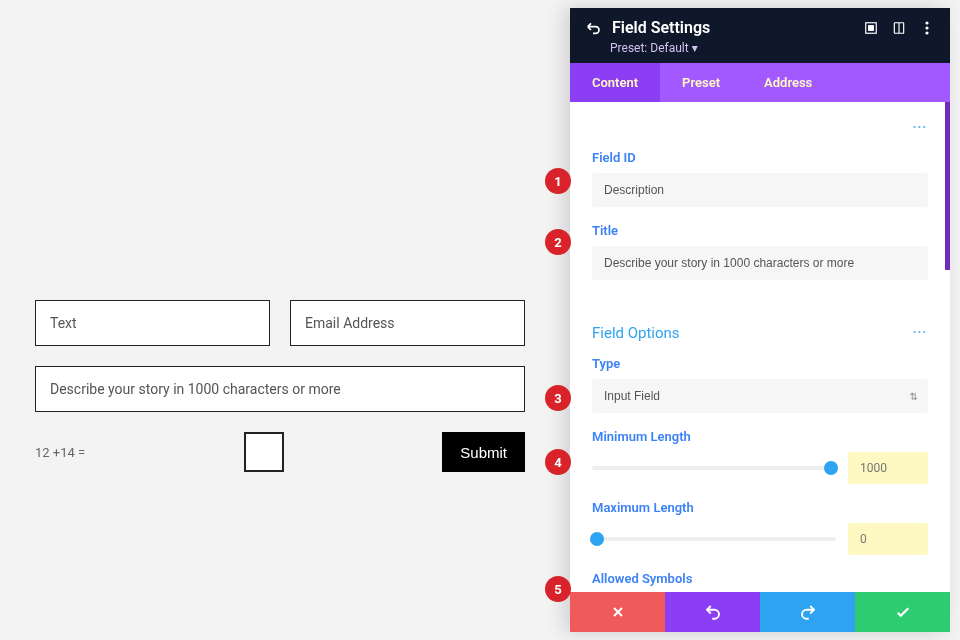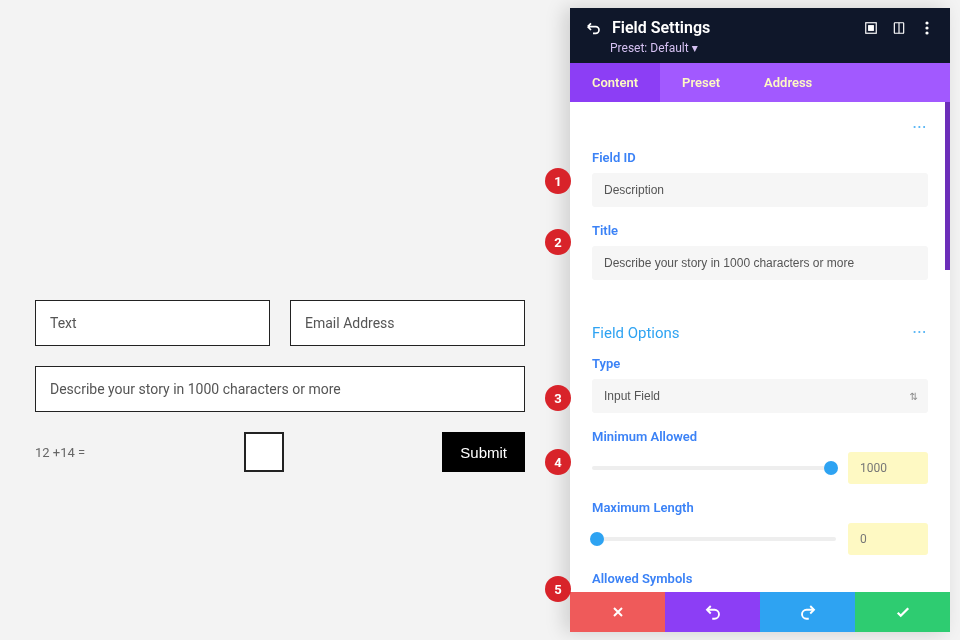--- a/index.html
+++ b/index.html
@@ -160,21 +160,21 @@
     <div class="section">
       <div class="sec-hd">
         <span>Field Options</span>
         <span class="more-dots">⋮</span>
       </div>
       <div class="fld">
         <span class="lbl">Type</span>
         <div class="select"><input class="txt-input" value="Input Field" style=""></div>
       </div>
       <div class="fld">
-        <span class="lbl">Minimum Allowed</span>
+        <span class="lbl">Minimum Length</span>
         <div class="slider-row">
           <div class="slider-track">
             <div class="slider-thumb" style="left:98%"></div>
           </div>
           <div class="slider-val">1000</div>
         </div>
       </div>
       <div class="fld">
         <span class="lbl">Maximum Length</span>
         <div class="slider-row">

